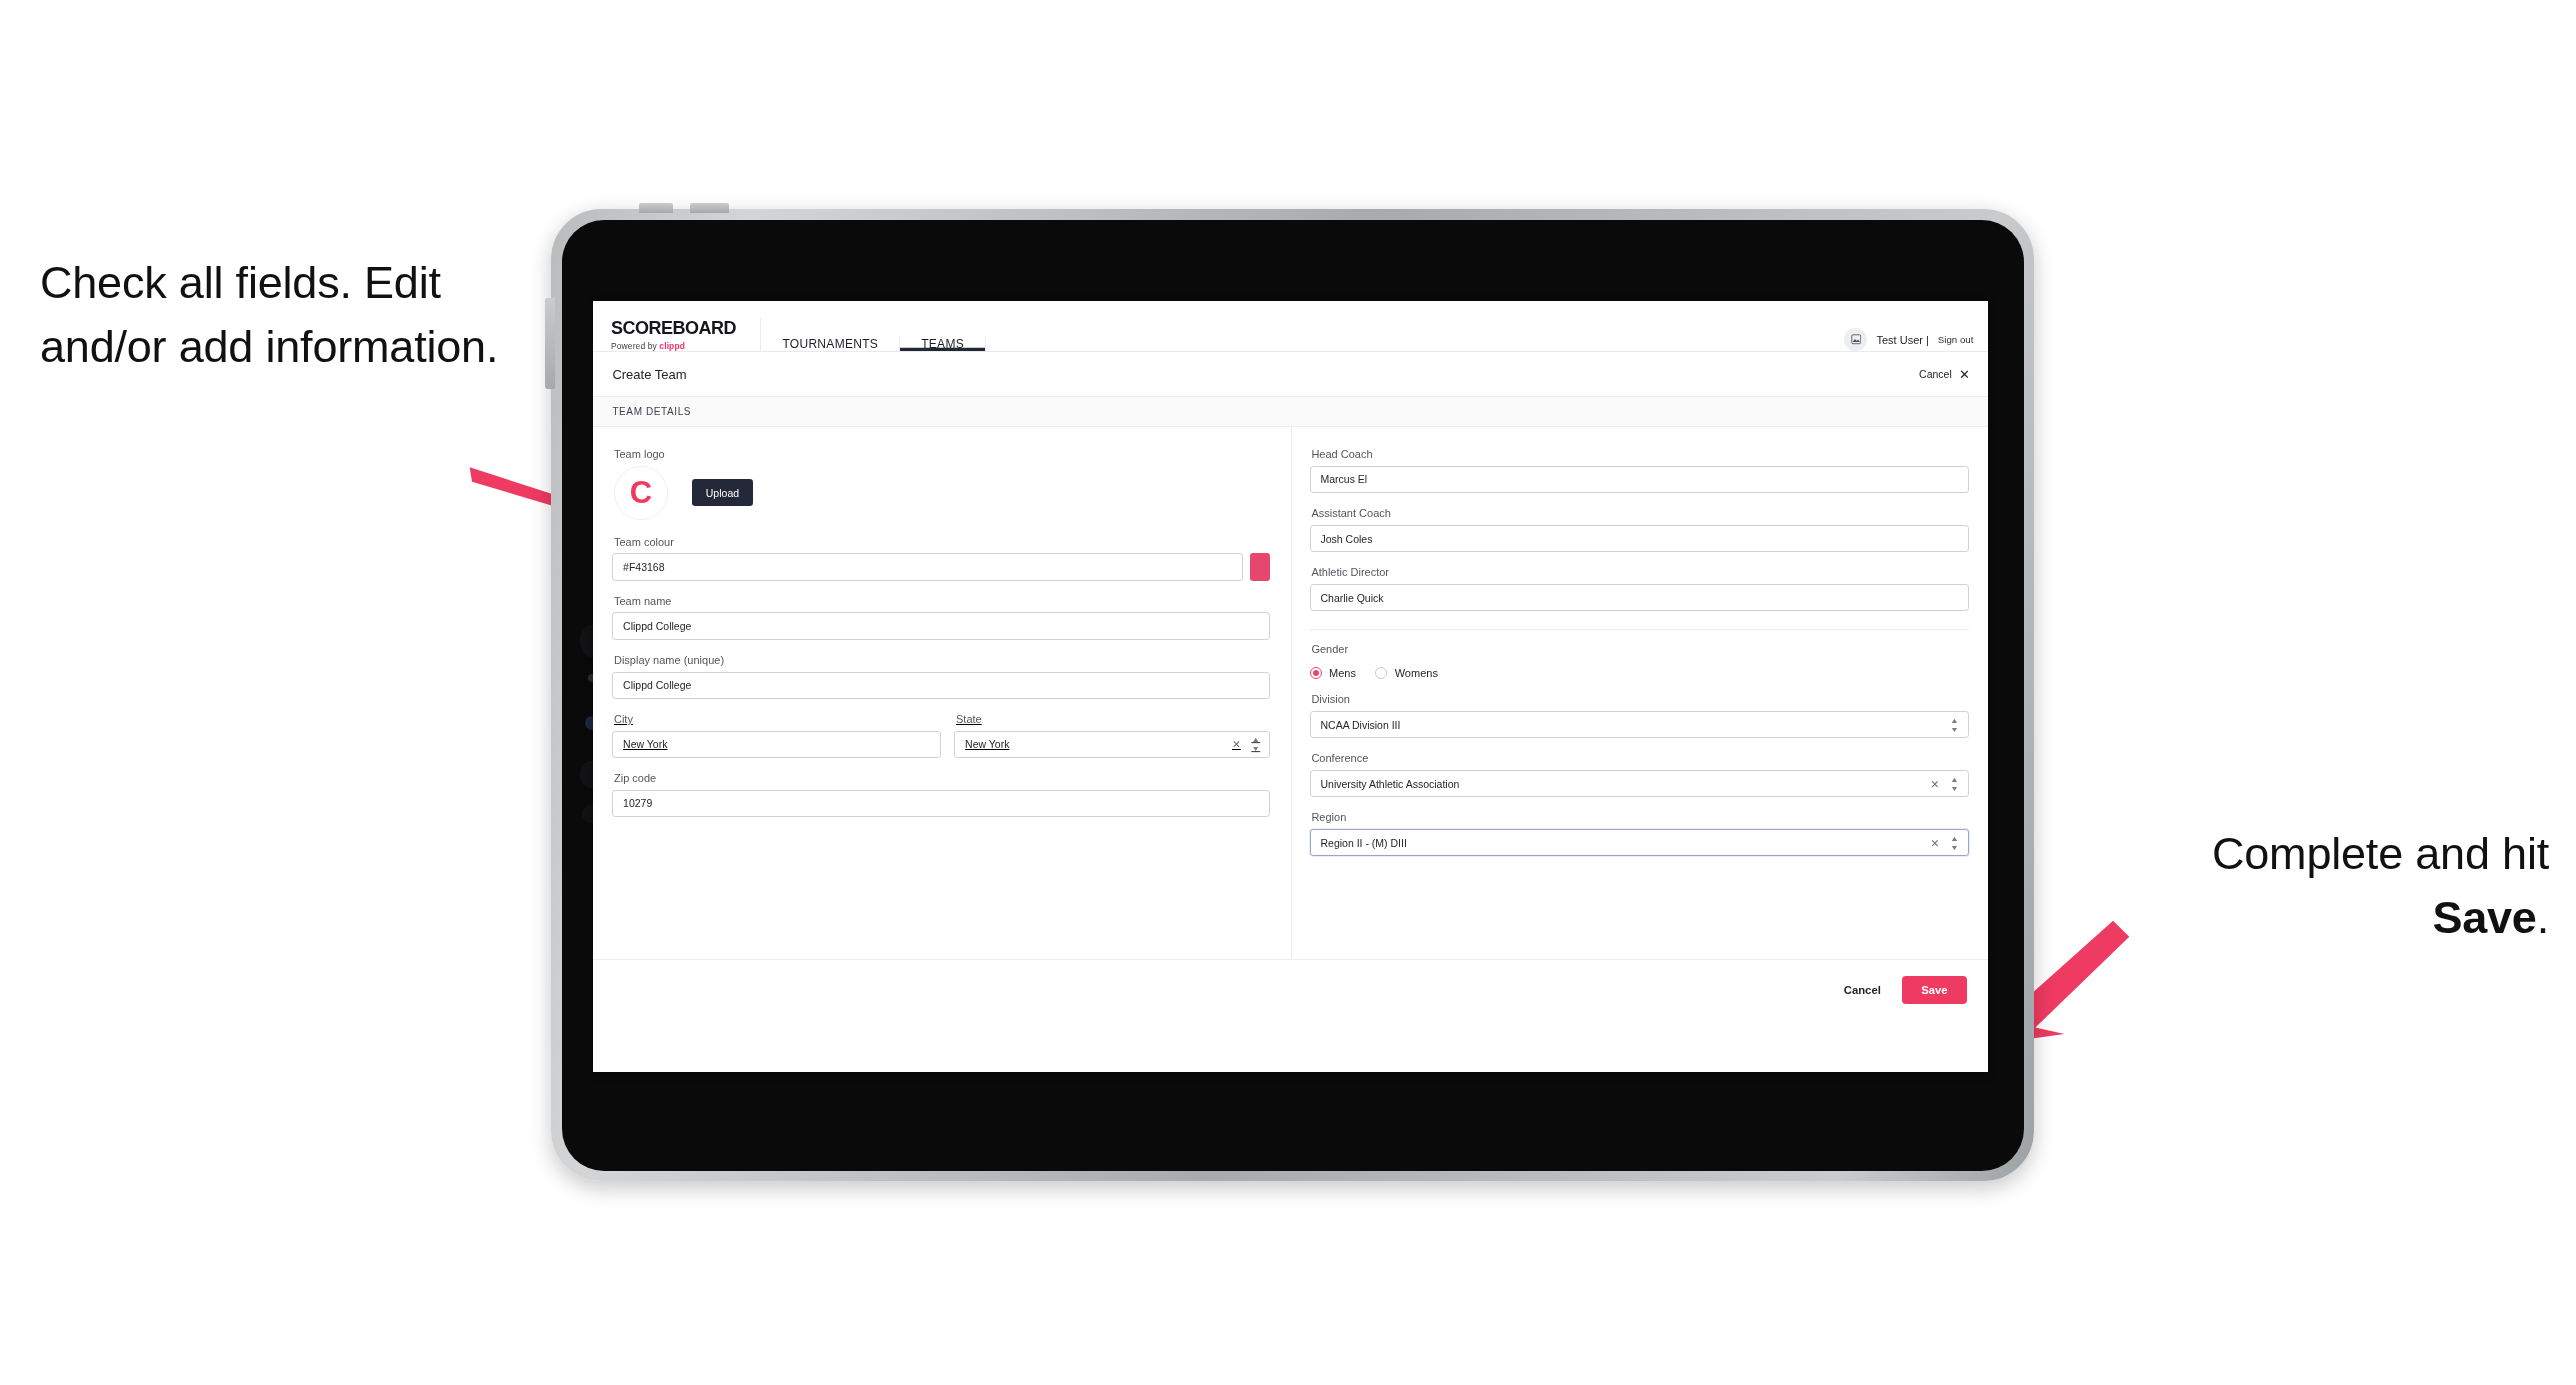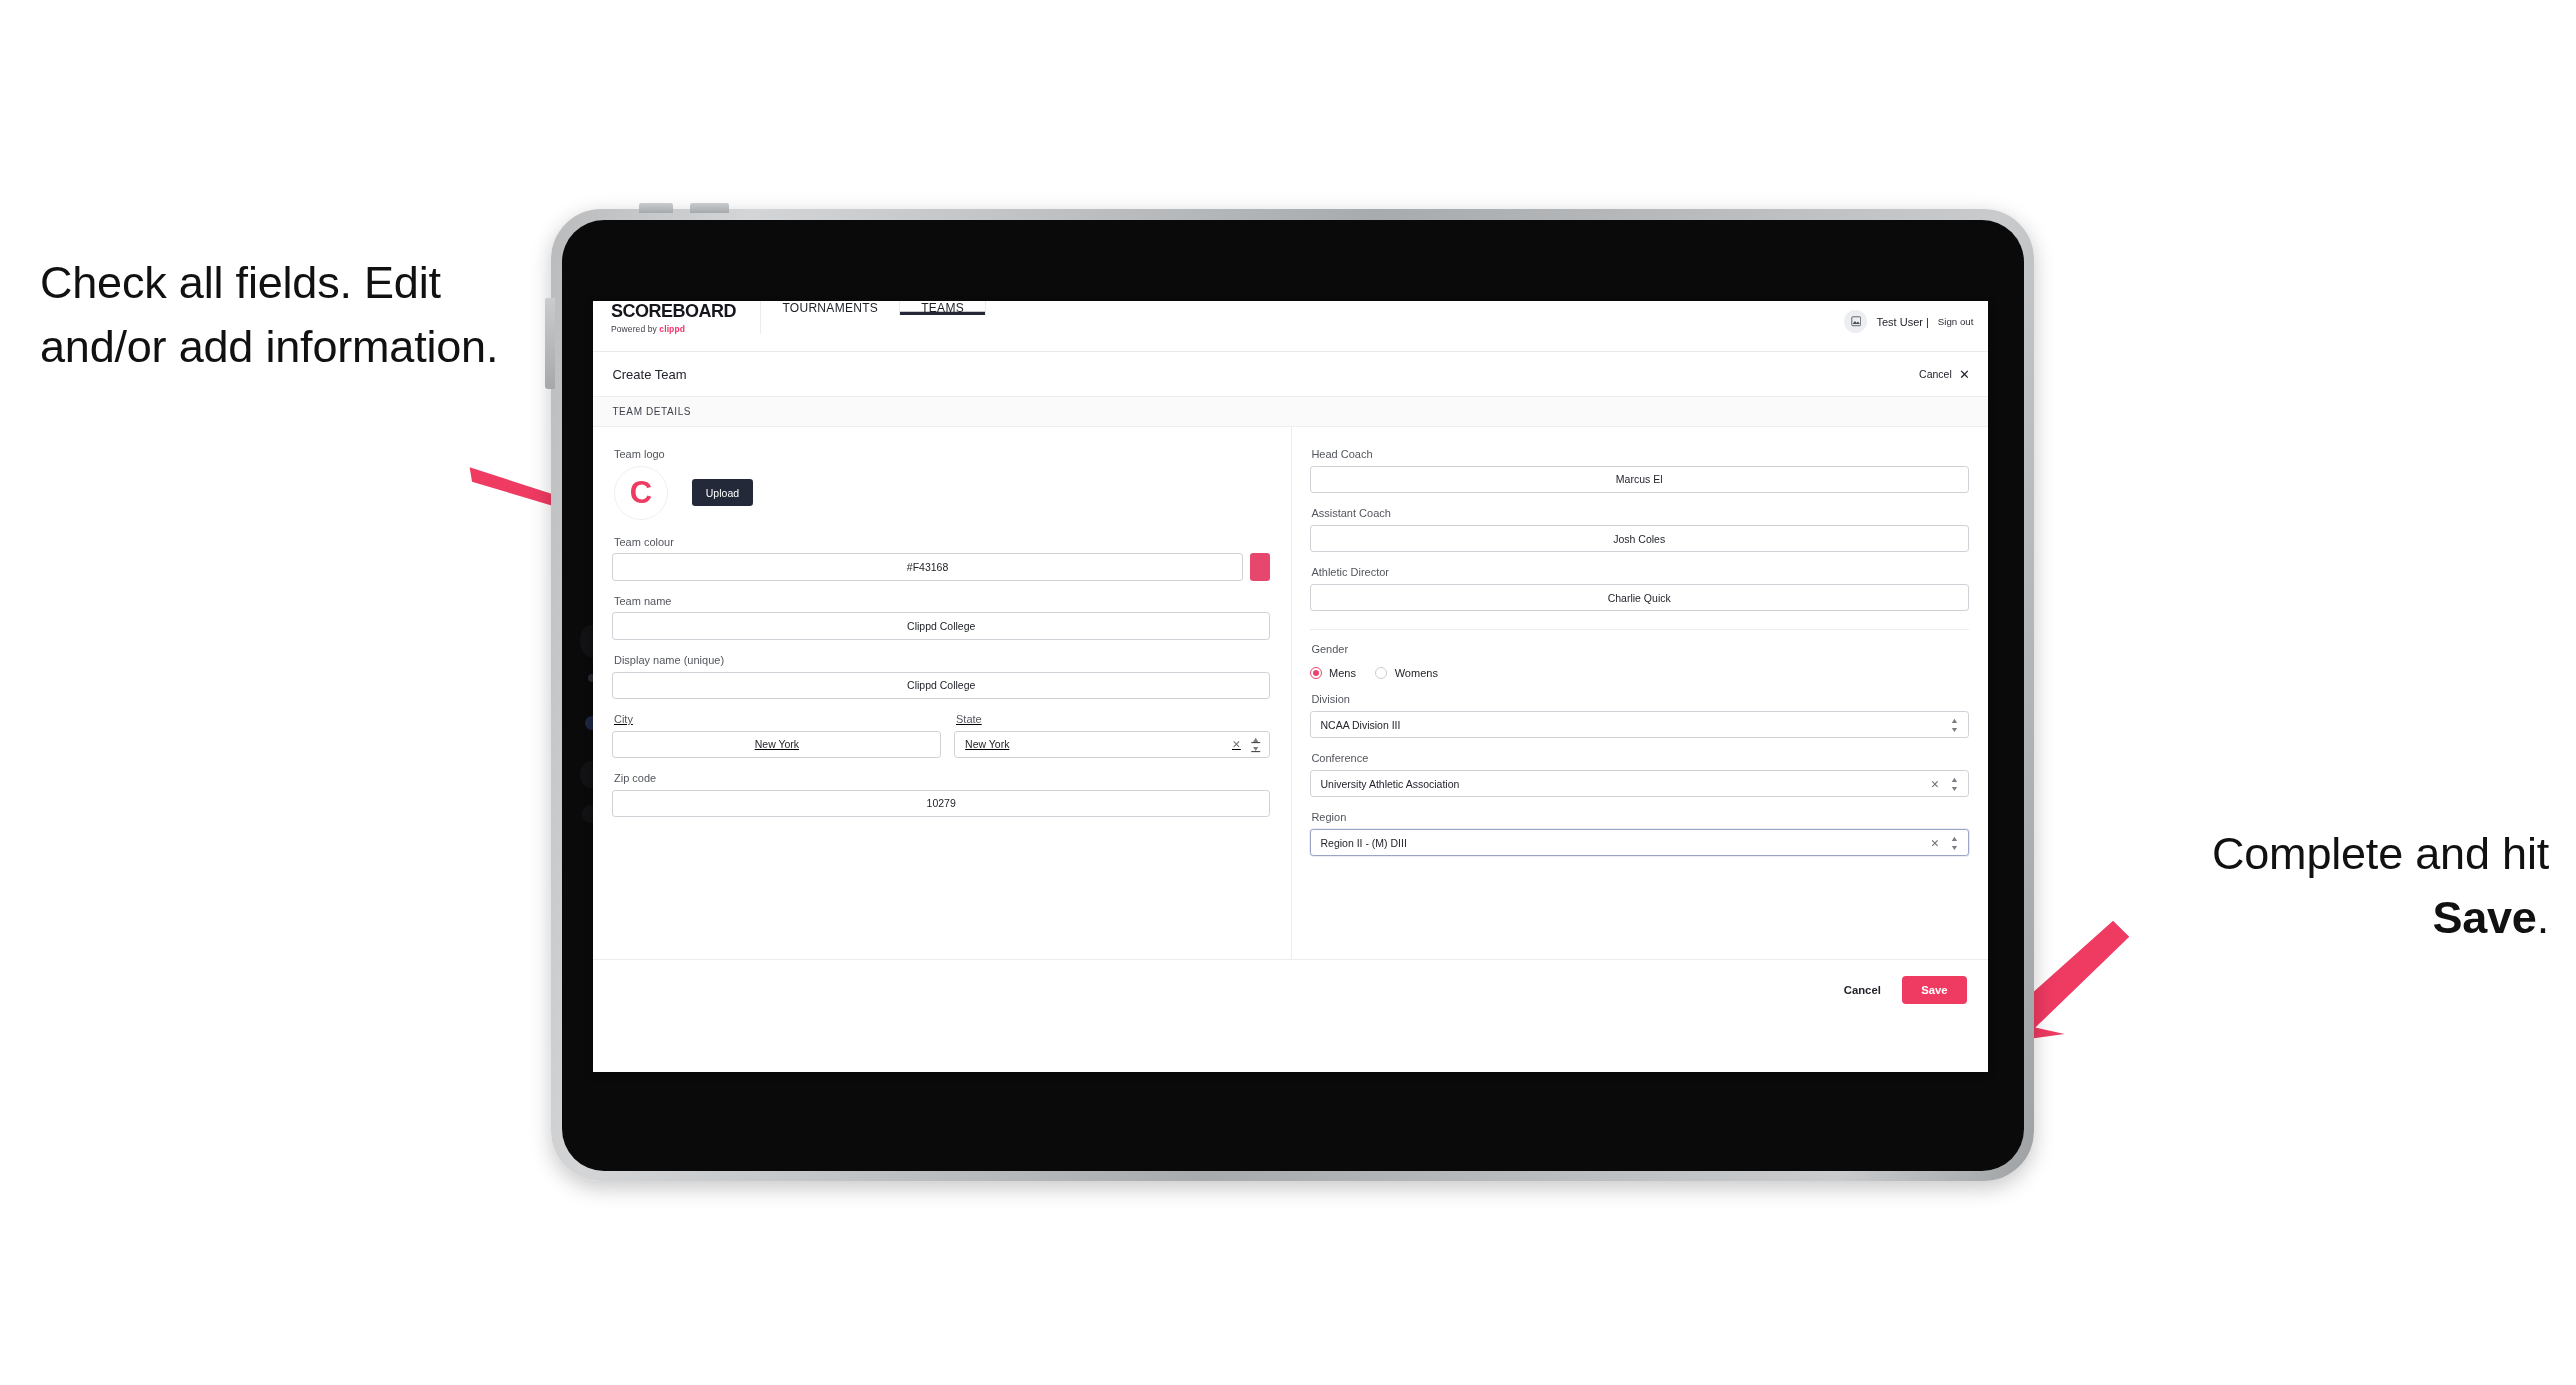--- a/index.html
+++ b/index.html
@@ -41,21 +41,21 @@
   #lens5{left:20px;top:585px;width:18px;height:18px;background:#121215;}
 
   
   #app{
     position:absolute;left:593px;top:301px;width:1395px;height:771px;
     background:#ffffff;overflow:hidden;
     box-shadow:0 1.6px 8px rgba(0,0,0,0.30);
   }
 
   
-  #topnav{position:relative;height:50px;background:#ffffff;display:flex;align-items:flex-start;border-bottom:0.8px solid #e9eaec;}
+  #topnav{position:relative;height:50px;background:#ffffff;display:flex;align-items:flex-end;border-bottom:0.8px solid #e9eaec;}
   #brand{display:flex;flex-direction:column;justify-content:center;padding:0 19.4px 0 18px;border-right:0.8px solid #ececee;min-width:130px;}
   #brand-title{font-size:18px;font-weight:800;letter-spacing:-0.5px;color:#15161c;font-family:"Liberation Sans",sans-serif;}
   #brand-sub{font-size:8.5px;color:#3b3d45;margin-top:1.6px;letter-spacing:0.1px;}
   #brand-sub .pink{color:#f43168;font-weight:700;}
   .navtab{display:flex;align-items:center;padding:0 21px;font-size:12px;color:#1d1f26;letter-spacing:0.3px;border-right:0.8px solid #ececee;cursor:pointer;}
   .navtab.active{box-shadow:inset 0 -3.2px 0 #242836;}
   #nav-spacer{flex:1;border-right:0.8px solid #ececee;}
   #user-area{display:flex;align-items:center;gap:9px;padding:0 14.6px 0 13px;margin-top:9px;}
   #avatar{width:23px;height:23px;border-radius:50%;background:#eceef1;display:flex;align-items:center;justify-content:center;}
   #avatar svg{width:10.5px;height:10.5px;}
@@ -73,21 +73,21 @@
 
   #cols{display:flex;height:532px;background:#fff;}
   #col-left{width:698px;padding:21px 21px 0 19.4px;box-sizing:border-box;}
   #col-div{width:0.8px;background:#ededef;margin-top:0;}
   #col-right{flex:1;padding:21px 19.4px 0 18px;box-sizing:border-box;}
 
   .flabel{font-size:11px;color:#53565e;margin:0 0 5.7px 1.6px;}
   .fgap{height:13.8px;}
   .input{
     height:27.6px;border:0.8px solid #cfd1d6;border-radius:3.2px;background:#fff;
-    display:flex;align-items:center;padding:0 9.7px;font-size:10.5px;color:#23252c;box-sizing:border-box;justify-content:center;
+    display:flex;align-items:center;padding:0 9.7px;font-size:10.5px;color:#23252c;box-sizing:border-box;
   }
   .input.focus{border-color:#9aa3c8;box-shadow:0 0 0 0.8px rgba(154,163,200,.25);}
   .sel{justify-content:space-between;}
   .sel .ctrls{display:flex;align-items:center;gap:10.5px;color:#6d7078;font-size:10.5px;}
   .chev{display:inline-block;width:8px;text-align:center;line-height:1;font-size:9px;color:#7a7d85;}
   .chev i{display:block;font-style:normal;transform:scaleY(.8);}
 
   
   #logo-row{display:flex;align-items:center;gap:24px;margin:1.6px 0 0 1.6px;}
   #logo-circle{width:52px;height:52px;border-radius:50%;border:0.8px solid #efeff1;display:flex;align-items:center;justify-content:center;}

